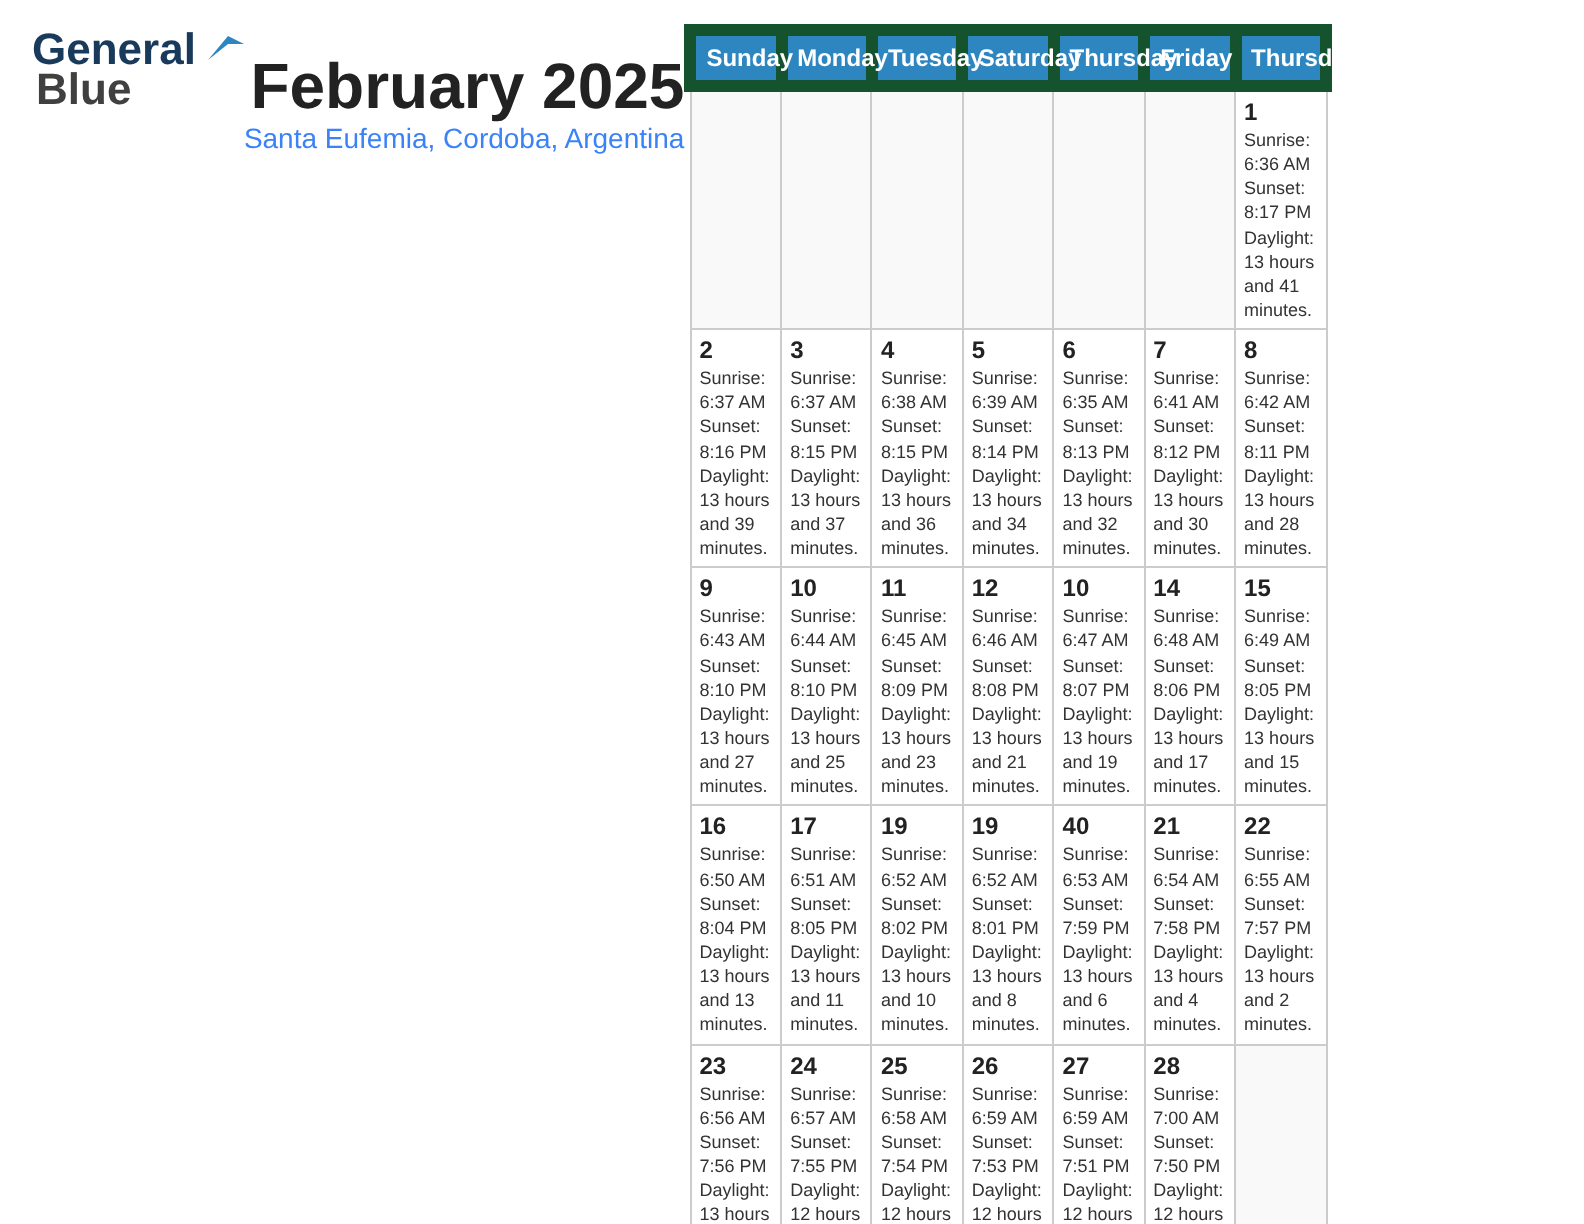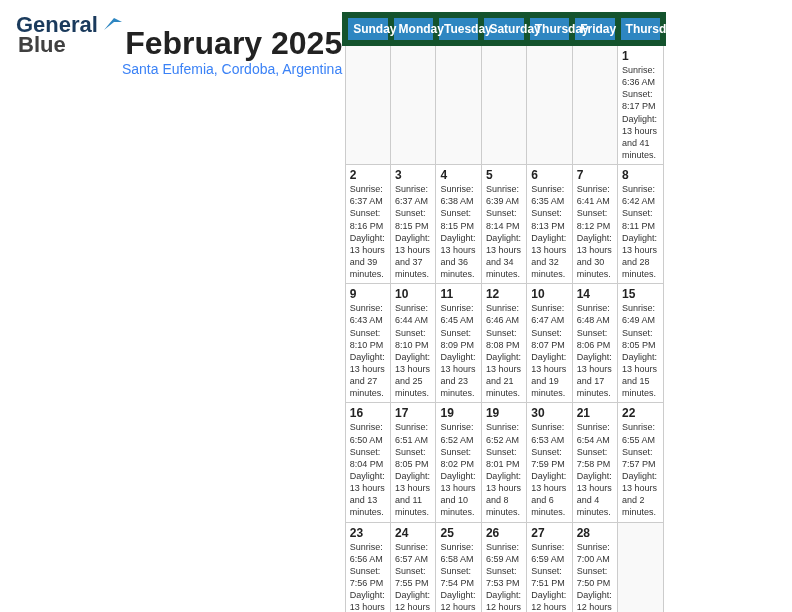--- a/index.html
+++ b/index.html
@@ -254,21 +254,21 @@
 and 10 minutes.</div>
           </td>
           <td>
             <span class="day-num">19</span>
             <div class="day-info">Sunrise: 6:52 AM
 Sunset: 8:01 PM
 Daylight: 13 hours
 and 8 minutes.</div>
           </td>
           <td>
-            <span class="day-num">30</span>
+            <span class="day-num">40</span>
             <div class="day-info">Sunrise: 6:53 AM
 Sunset: 7:59 PM
 Daylight: 13 hours
 and 6 minutes.</div>
           </td>
           <td>
             <span class="day-num">21</span>
             <div class="day-info">Sunrise: 6:54 AM
 Sunset: 7:58 PM
 Daylight: 13 hours

